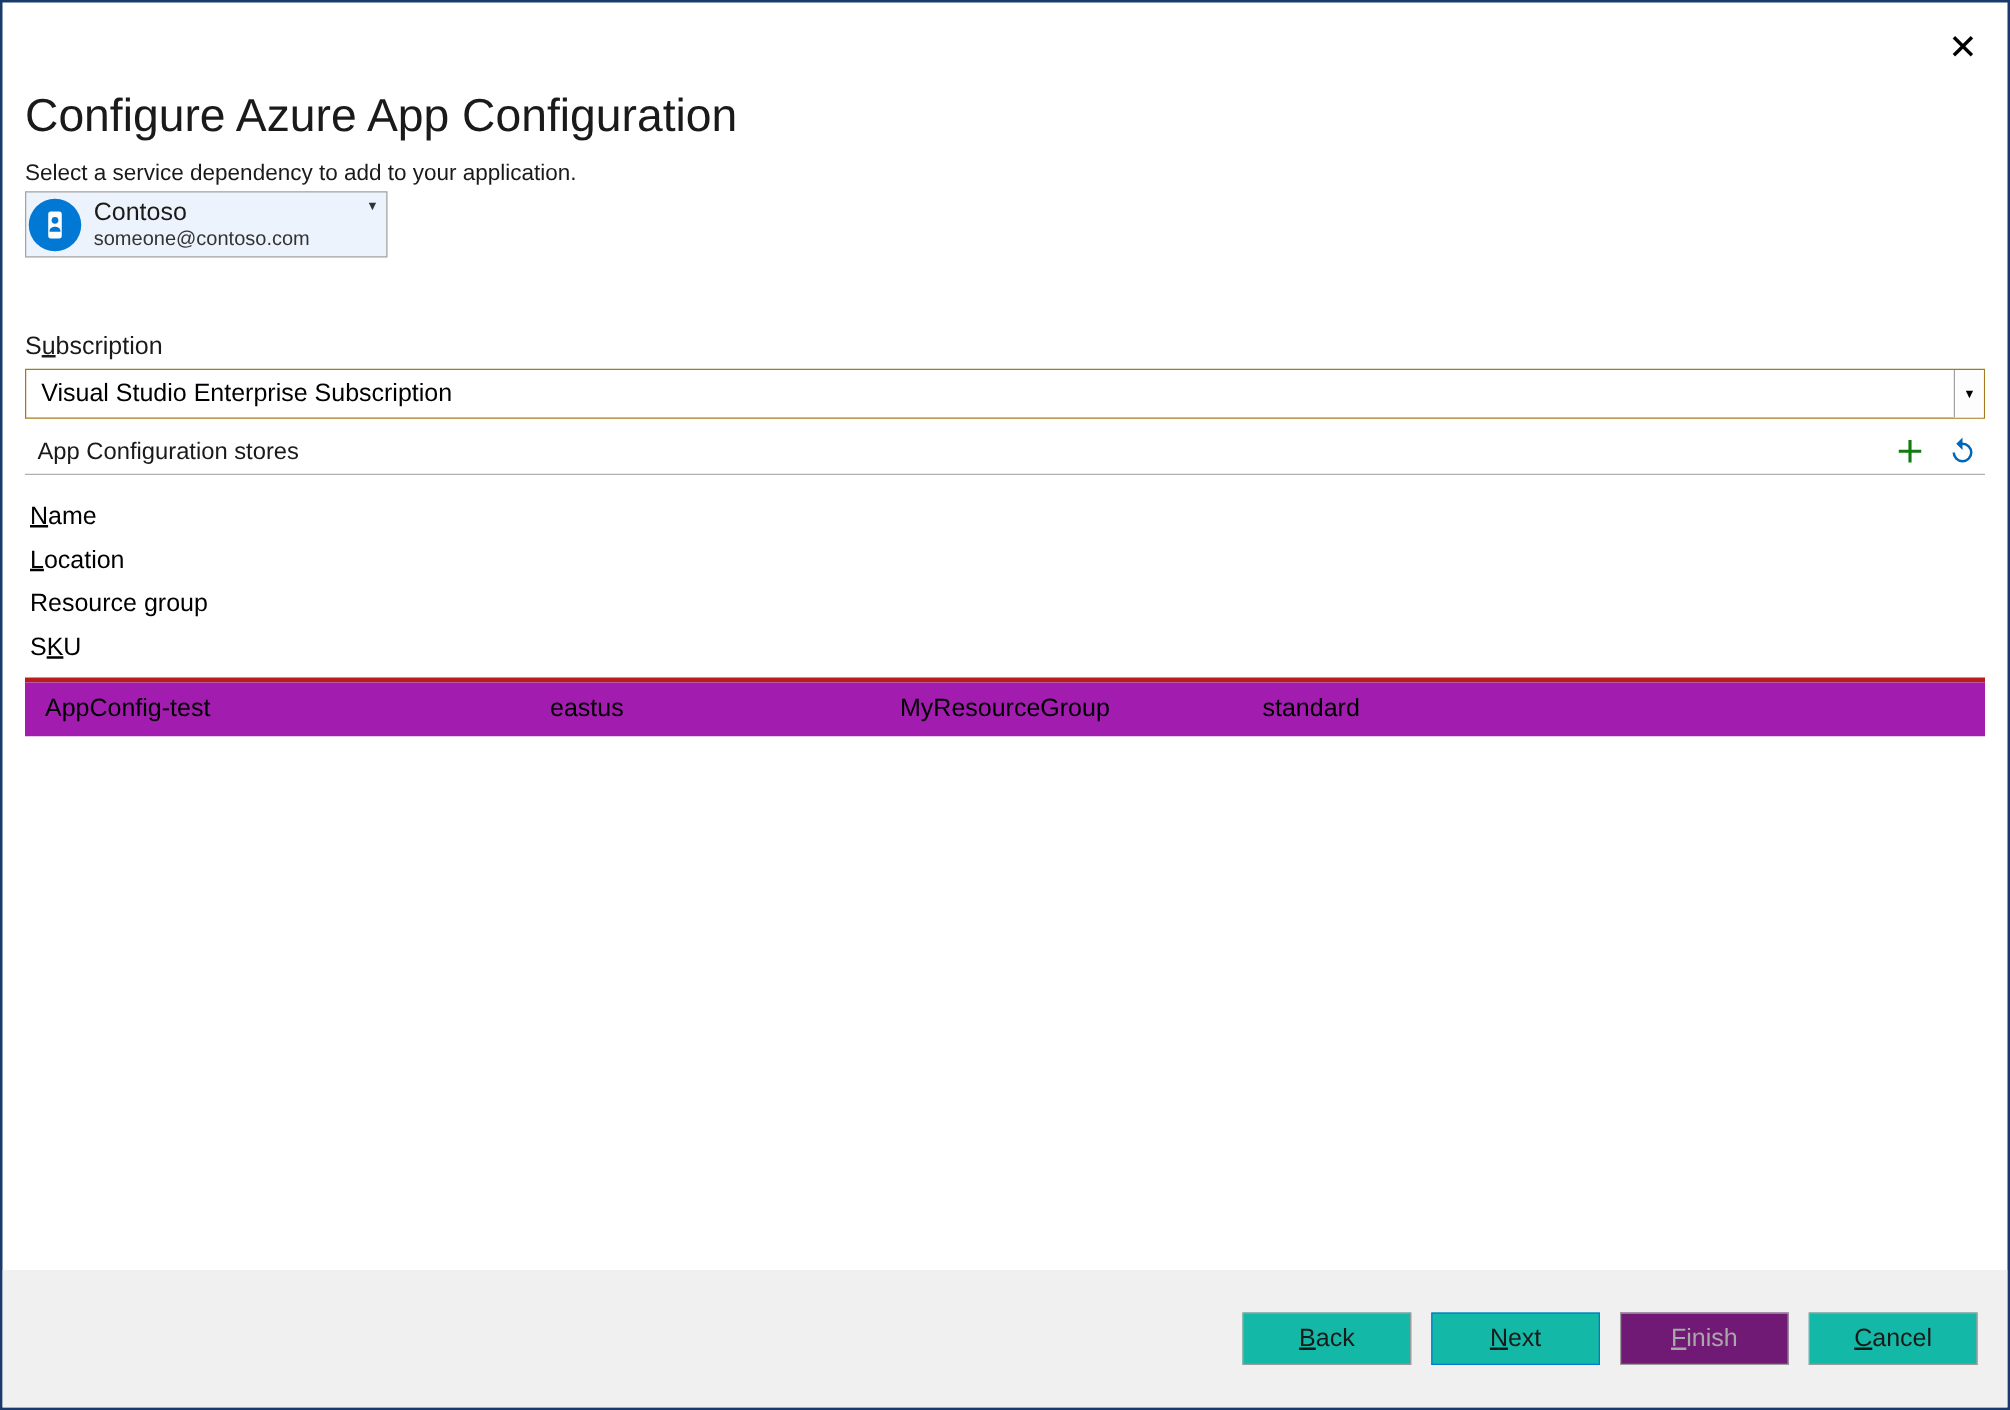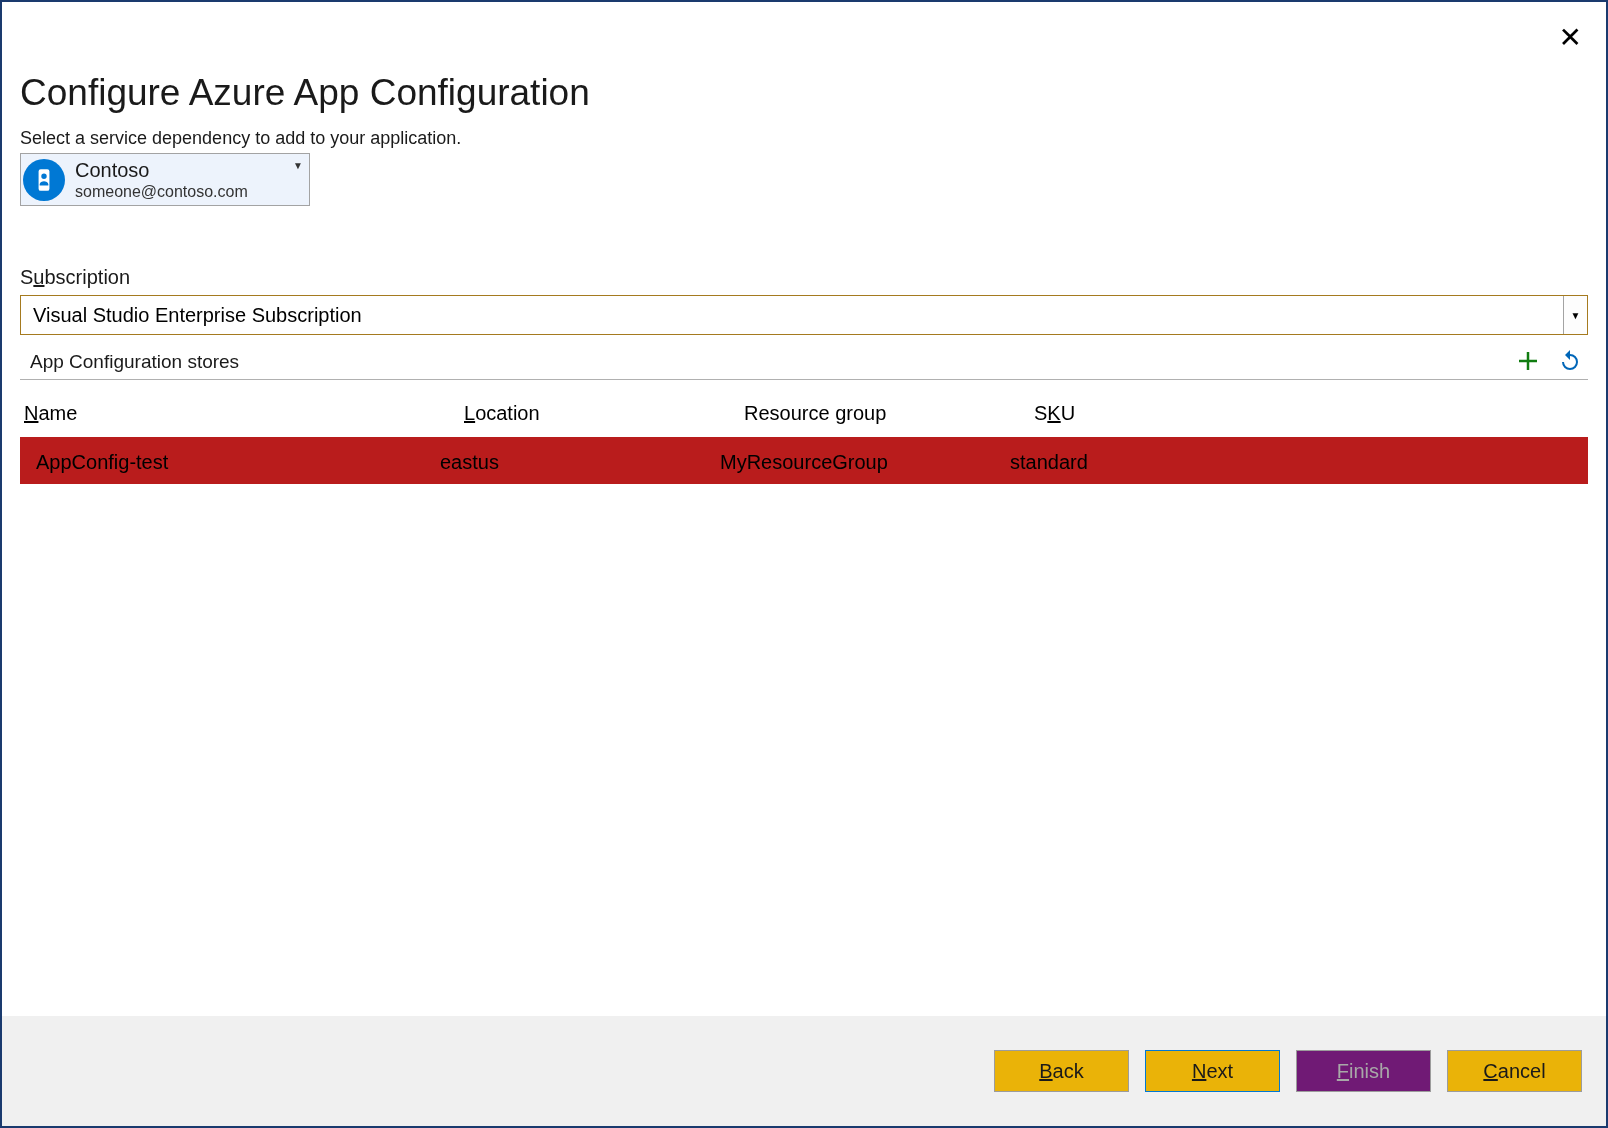--- a/index.html
+++ b/index.html
@@ -160,34 +160,35 @@
     }
     .plus-icon svg { width: 24px; height: 24px; }
     .refresh-icon svg { width: 24px; height: 24px; }
     .table {
       width: 100%;
     }
     .table-header-row {
       display: flex;
       border-bottom: 4px solid #b91c1c;
       padding: 6px 0;
+      flex-direction: column;
     }
     .table-header-row .cell,
     .table-body-row .cell {
       font-size: 20px;
       padding: 6px 4px;
     }
     .col-name { width: 440px; padding-left: 40px; }
     .col-location { width: 280px; }
     .col-rg { width: 290px; }
     .col-sku { flex: 1; }
     .table-header-row .cell .ul { text-decoration: underline; }
     .table-body-row {
       display: flex;
-      background: #b91c1c;
+      background: #a21caf;
       padding: 4px 0;
       cursor: pointer;
     }
     .table-body-row .col-name {
       padding-left: 16px;
       width: 416px;
     }
     .footer {
       position: absolute;
       bottom: 0;
@@ -198,21 +199,21 @@
       display: flex;
       align-items: center;
       justify-content: flex-end;
       gap: 16px;
       padding-right: 24px;
     }
     .btn {
       min-width: 135px;
       height: 42px;
       border: 1px solid #9c9c9c;
-      background: #eab308;
+      background: #14b8a6;
       font-size: 20px;
       font-family: inherit;
       cursor: pointer;
       color: #1a1a1a;
       padding: 0 8px;
     }
     .btn .ul { text-decoration: underline; }
     .btn.primary {
       border: 1.5px solid #0078d4;
     }

